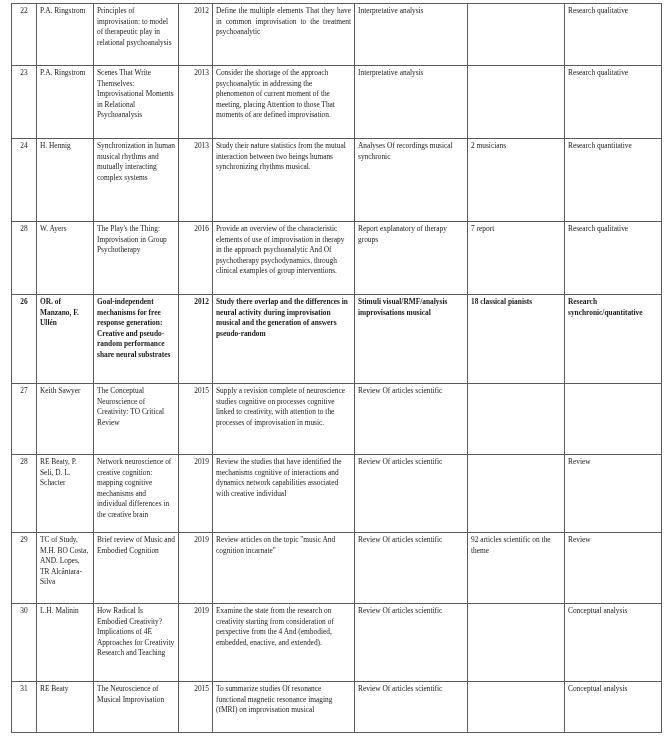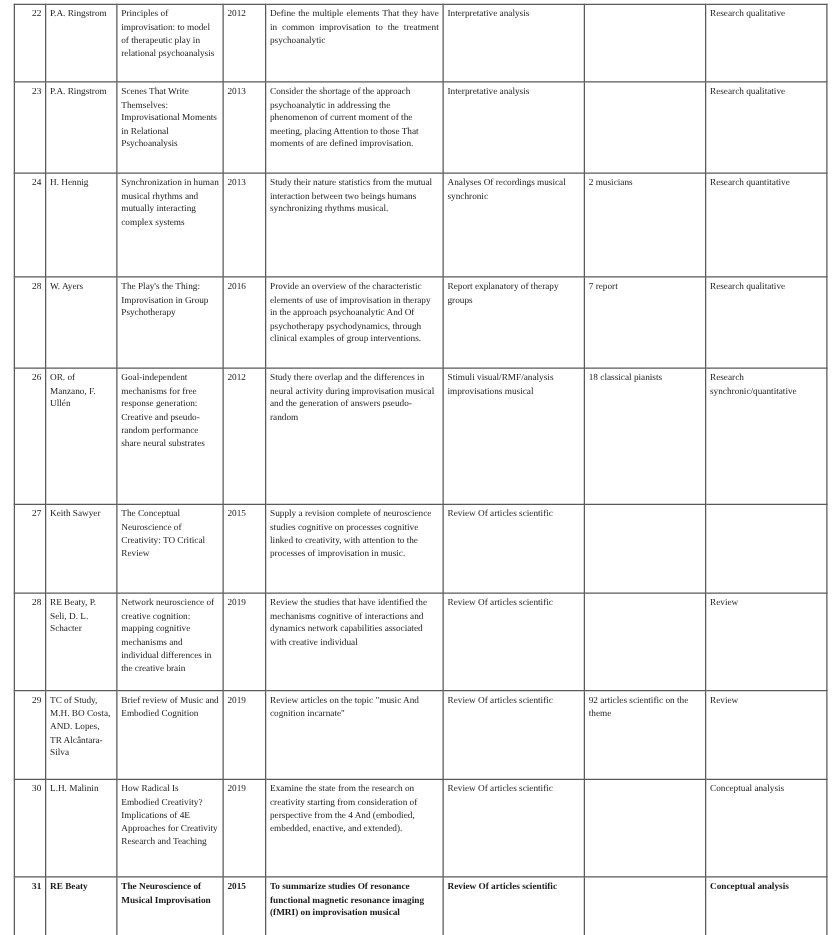--- a/index.html
+++ b/index.html
@@ -43,22 +43,22 @@
   
   col.c-num   { width: 25px; }
   col.c-auth  { width: 57px; }
   col.c-title { width: 85px; }
   col.c-year  { width: 34px; }
   col.c-obj   { width: 142px; }
   col.c-meth  { width: 113px; }
   col.c-samp  { width: 97px; }
   col.c-type  { width: 97px; }
 
-  td.num  { text-align: right; }
-  td.year { text-align: left; }
+  td.num  { text-align: center; }
+  td.year { text-align: right; }
   td.obj-justify { text-align: justify; text-align-last: left; }
 </style>
 </head>
 <body>
 
 <div id="sheet">
   <table class="review-table">
     <colgroup>
       <col class="c-num">
         <col class="c-auth">
@@ -103,21 +103,21 @@
         <tr style="height: 73px;">
           <td class="num">28</td>
           <td>W. Ayers</td>
           <td>The Play's the Thing: Improvisation in Group Psychotherapy</td>
           <td class="year">2016</td>
           <td>Provide an overview of the characteristic elements of use  of improvisation in therapy  in the approach psychoanalytic And Of psychotherapy psychodynamics, through clinical examples of group interventions.</td>
           <td>Report explanatory of therapy groups</td>
           <td>7 report</td>
           <td>Research qualitative</td>
         </tr>
-        <tr style="height: 109px;">
+        <tr style="height: 89px; font-weight: bold;">
           <td class="num">26</td>
           <td>OR. of Manzano, F. Ullén</td>
           <td>Goal-independent mechanisms for free response generation: Creative and pseudo-random performance share neural substrates</td>
           <td class="year">2012</td>
           <td>Study there overlap and the differences in neural activity during improvisation  musical and the generation of  answers pseudo-random</td>
           <td>Stimuli visual/RMF/analysis improvisations musical</td>
           <td>18 classical pianists</td>
           <td>Research synchronic/quantitative</td>
         </tr>
         <tr style="height: 71px;">
@@ -153,21 +153,21 @@
         <tr style="height: 78px;">
           <td class="num">30</td>
           <td>L.H. Malinin</td>
           <td>How Radical Is Embodied Creativity? Implications of 4E Approaches for Creativity Research and Teaching</td>
           <td class="year">2019</td>
           <td>Examine the state from the research on creativity starting from consideration of perspective  from the 4 And (embodied, embedded, enactive, and extended).</td>
           <td>Review Of articles scientific</td>
           <td></td>
           <td>Conceptual analysis</td>
         </tr>
-        <tr style="height: 51px; font-weight: bold;">
+        <tr style="height: 51px;">
           <td class="num">31</td>
           <td>RE Beaty</td>
           <td>The Neuroscience of Musical Improvisation</td>
           <td class="year">2015</td>
           <td>To summarize studies Of resonance functional magnetic resonance imaging (fMRI)  on improvisation musical</td>
           <td>Review Of articles scientific</td>
           <td></td>
           <td>Conceptual analysis</td>
         </tr>
       </tbody>

